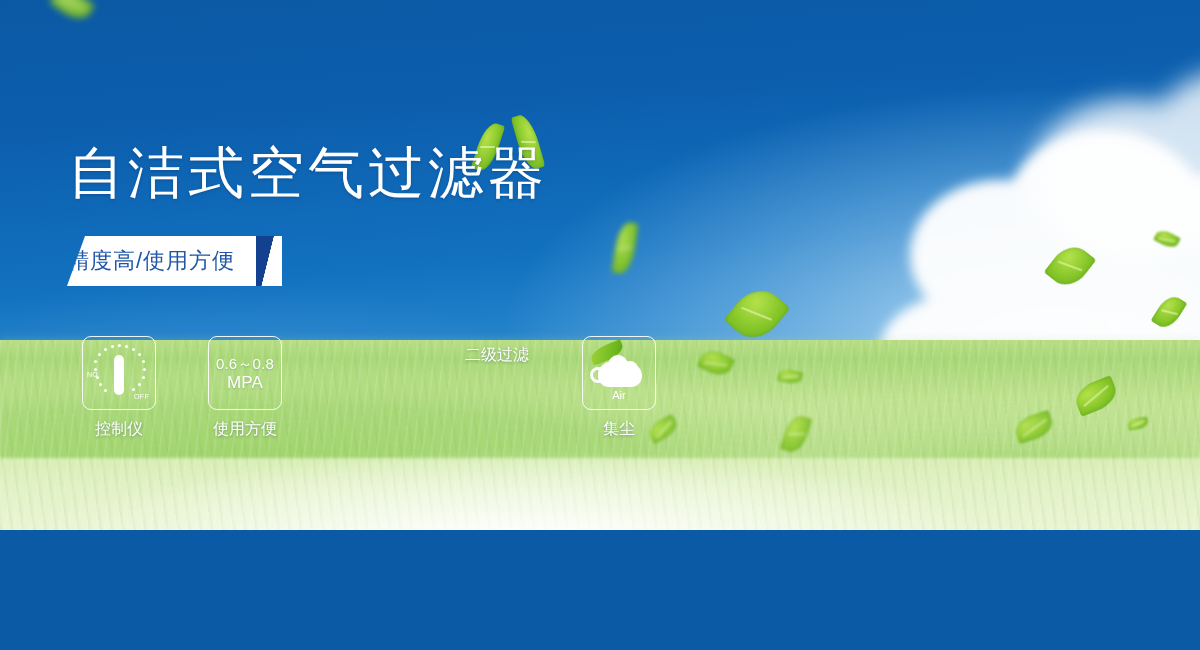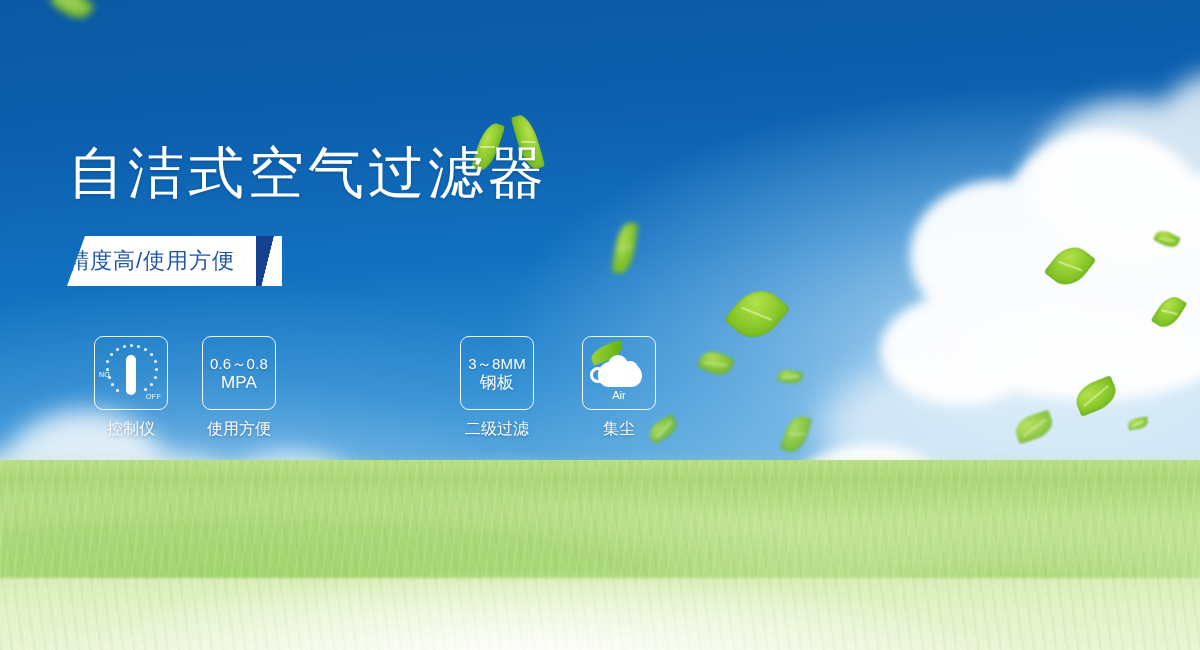--- a/index.html
+++ b/index.html
@@ -3,21 +3,21 @@
 <meta charset="utf-8">
 <title>Banner</title>
 <style>
   * { margin:0; padding:0; box-sizing:border-box; }
   html,body { width:1200px; height:650px; overflow:hidden; background:#0a5aa6; }
   body { font-family:"Liberation Sans","DejaVu Sans",sans-serif; }
 
   .banner{
     position:relative;
     width:1200px;
-    height:650px;
+    height:530px;
     overflow:hidden;
     background:#15803d;
   }
 
   
   .sky{
     position:absolute; left:0; top:0; width:1200px; height:560px;
     background:
       radial-gradient(ellipse 900px 420px at 88% 62%, rgba(190,222,245,.95) 0%, rgba(150,200,238,.45) 38%, rgba(90,165,220,0) 62%),
       radial-gradient(ellipse 700px 360px at 18% 95%, rgba(188,220,244,.55) 0%, rgba(120,180,230,.18) 45%, rgba(60,140,210,0) 70%),
@@ -274,21 +274,21 @@
 
   <div class="subbar">
     <div class="sub-right">
       <span>精度高/使用方便</span>
     </div>
     <div class="sub-slant"></div>
   </div>
 
   <div class="features">
 
-    <div class="feature" style="left:20px;">
+    <div class="feature" style="left:8px;">
       <div class="fbox">
         <div class="gauge">
           <div class="dot" style="left:9px;  top:33px;"></div>
           <div class="dot" style="left:7px;  top:25px;"></div>
           <div class="dot" style="left:7px;  top:17px;"></div>
           <div class="dot" style="left:11px; top:10px;"></div>
           <div class="dot" style="left:17px; top:5px;"></div>
           <div class="dot" style="left:24px; top:2px;"></div>
           <div class="dot" style="left:31px; top:1px;"></div>
           <div class="dot" style="left:38px; top:2px;"></div>
@@ -302,34 +302,30 @@
           <div class="dot" style="left:12px; top:40px;"></div>
           <div class="dot" style="left:17px; top:46px;"></div>
           <div class="needle"></div>
           <span class="lab no">NO</span>
           <span class="lab off">OFF</span>
         </div>
       </div>
       <div class="flabel">控制仪</div>
     </div>
 
-    <div class="feature" style="left:128px;">
+    <div class="feature" style="left:134px;">
       <div class="fbox">
         <div class="fbox-text">0.6～0.8</div>
         <div class="fbox-text" style="font-size:17px;">MPA</div>
       </div>
       <div class="flabel">使用方便</div>
     </div>
 
 
     <div class="feature" style="left:386px;">
-      <div class="fbox">
-        <div class="fbox-text">3～8MM</div>
-        <div class="fbox-text" style="font-size:17px;">钢板</div>
-      </div>
       <div class="flabel">二级过滤</div>
     </div>
 
     <div class="feature" style="left:508px;">
       <div class="fbox">
         <div class="aircloud">
           <div class="ac-leaf"></div>
           <div class="ac-main"></div>
           <div class="ac-puff" style="left:20px; bottom:24px; width:20px; height:20px;"></div>
           <div class="ac-puff" style="left:34px; bottom:22px; width:16px; height:16px;"></div>

